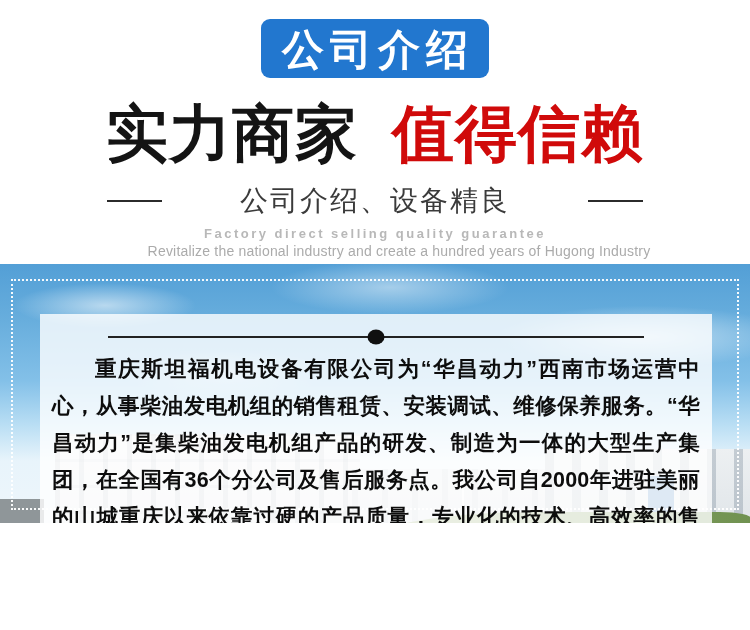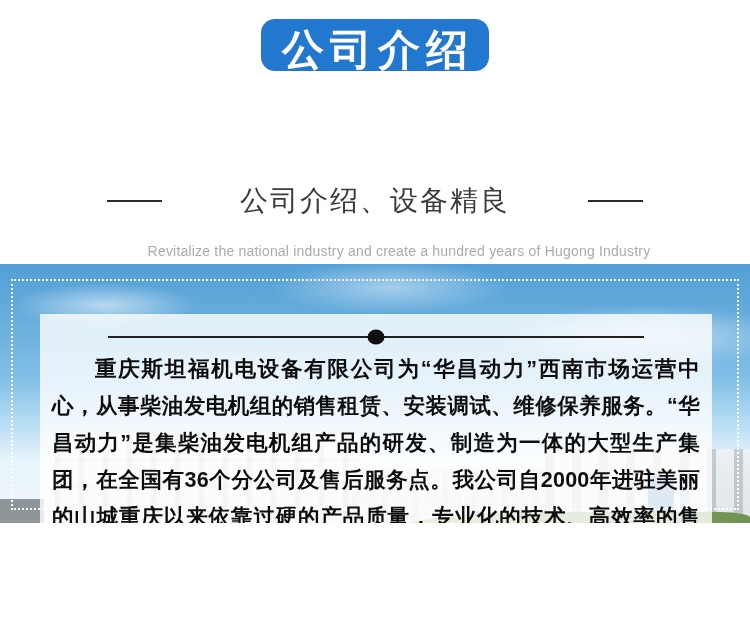--- a/index.html
+++ b/index.html
@@ -5,21 +5,21 @@
   html,body{margin:0;padding:0;}
   body{
     width:750px;height:630px;background:#ffffff;overflow:hidden;
     font-family:"Liberation Sans","DejaVu Sans",sans-serif;
   }
   .page{position:relative;width:750px;height:630px;background:#ffffff;}
 
   
   .banner{
     position:absolute;top:19px;left:50%;transform:translateX(-50%);
-    width:228px;height:52px;line-height:62px;border-radius:14px;
+    width:228px;height:59px;line-height:62px;border-radius:9px;
     background:#2277cf;color:#ffffff;text-align:center;
     font-size:42px;font-weight:bold;letter-spacing:6px;text-indent:6px;
   }
 
   
   .headline{
     position:absolute;top:98px;left:0;width:750px;text-align:center;
     font-size:62px;font-weight:bold;line-height:72px;letter-spacing:1px;
     color:#141414;white-space:nowrap;
   }
@@ -127,27 +127,31 @@
 </style>
 </head>
 <body>
 
 <div class="page">
 
   <div class="banner">
     <span>公司介绍</span>
   </div>
 
+  <div class="headline">
+    <span>实力商家</span><span class="accent">值得信赖</span>
+  </div>
 
   <div class="tagline-row">
     <span class="dash"></span>
     <span class="tagline">公司介绍、设备精良</span>
     <span class="dash"></span>
   </div>
 
+  <div class="en1">Factory direct selling quality guarantee</div>
   <div class="en2">Revitalize the national industry and create a hundred years of Hugong Industry</div>
 
   <div class="photo">
     <div class="scene">
       <div class="sky"></div>
       <div class="b b-farleft"></div>
       <div class="b b-left"></div>
       <div class="b b-center"></div>
       <div class="b b-right"></div>
       <div class="b door-blue"></div>

